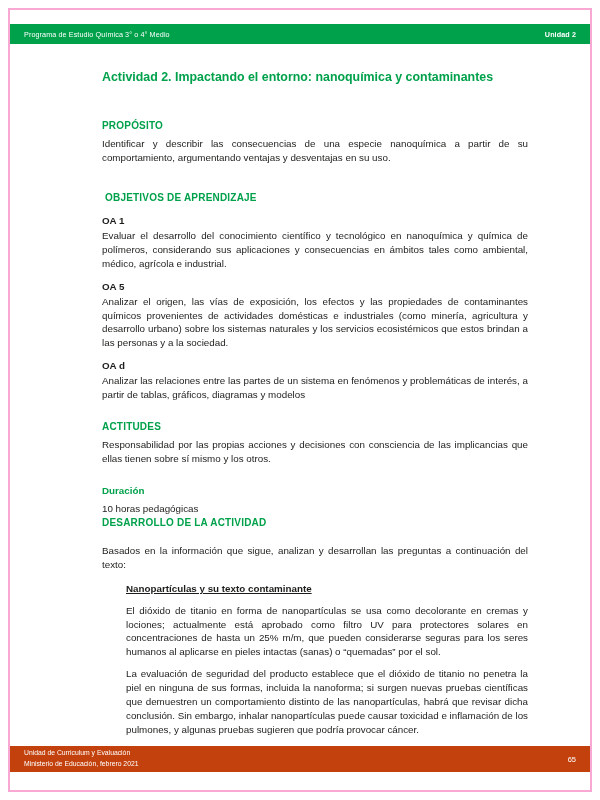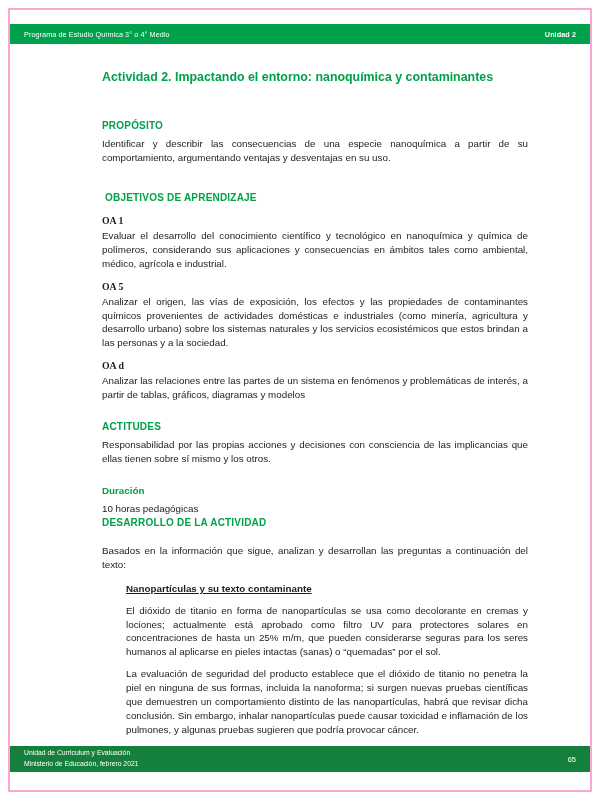--- a/index.html
+++ b/index.html
@@ -33,33 +33,33 @@
   }
   .green-h {
     color:#00A14B; font-weight:bold; font-size:10px; letter-spacing:.2px;
   }
   .h-proposito   { margin-top:34px; }
   .h-objetivos   { margin-top:26px; margin-left:3px; }
   .h-actitudes   { margin-top:18px; }
   .h-duracion    { margin-top:18px; font-size:9.8px; letter-spacing:0; }
   .h-desarrollo  { }
   .body-p { margin-top:4px; text-align:justify; }
-  .oa-label { margin-top:9px; font-weight:bold;font-family:Liberation Serif, serif; }
+  .oa-label { margin-top:9px; font-weight:bold; }
   .oa-body  { margin-top:1px; text-align:justify; }
   .intro-p  { margin-top:14px; }
   .reading {
     margin-top:10px; margin-left:24px;
   }
   .reading-title {
     font-weight:bold; text-decoration:underline; font-size:9.8px;
   }
   .reading p { margin-top:8px; text-align:justify; }
   .footerbar {
     position:absolute; left:0; right:0; bottom:18px; height:26px;
-    background:#15803d; color:#fff;
+    background:#c2410c; color:#fff;
     display:flex; justify-content:space-between; align-items:center;
     padding:0 14px;
   }
   .footer-left { font-size:6.8px; line-height:1.55; }
   .footer-page { font-size:7.5px; }
 </style>
 </head>
 <body>
 
 <div class="page">

